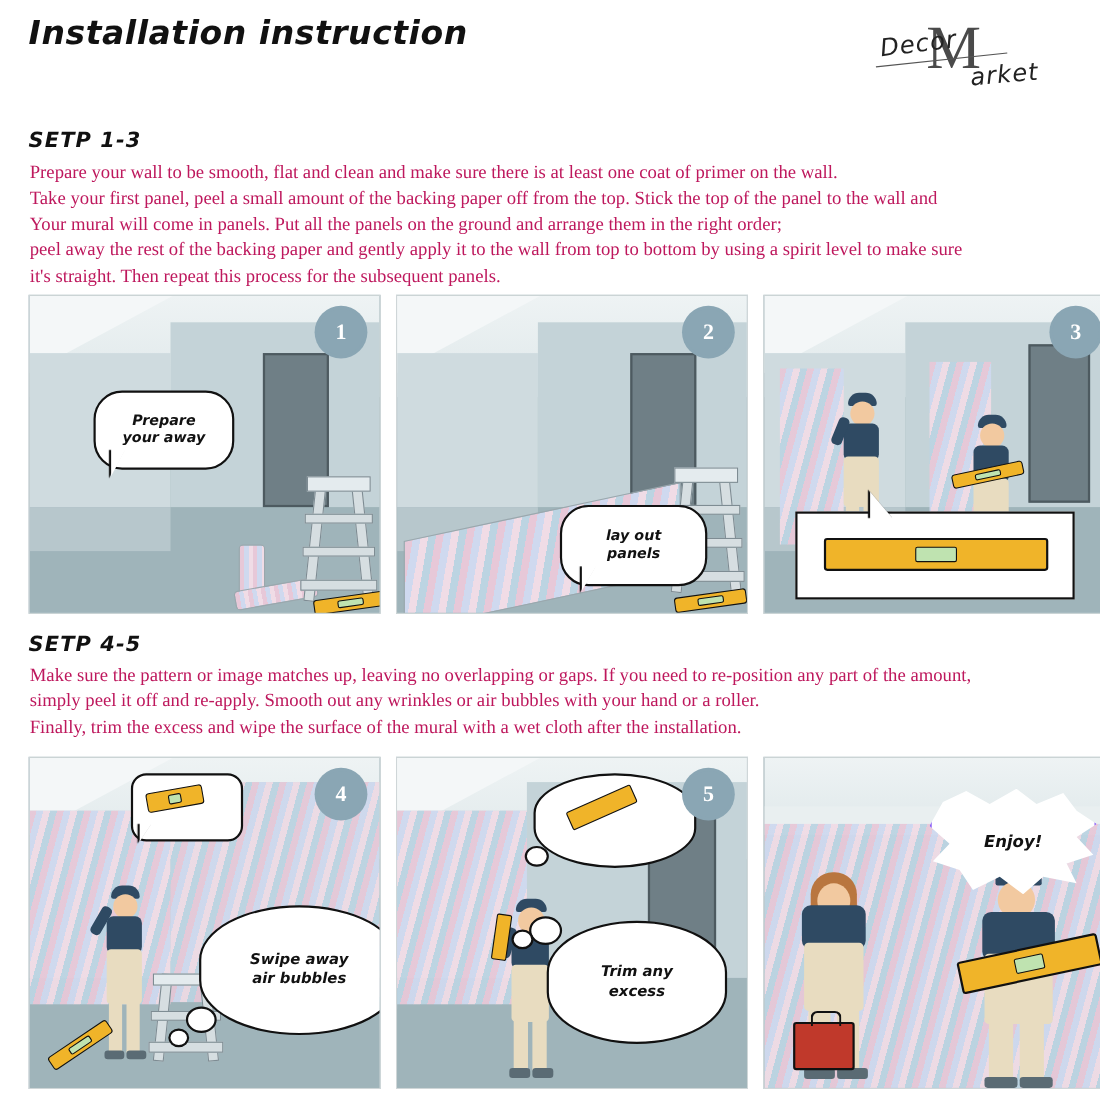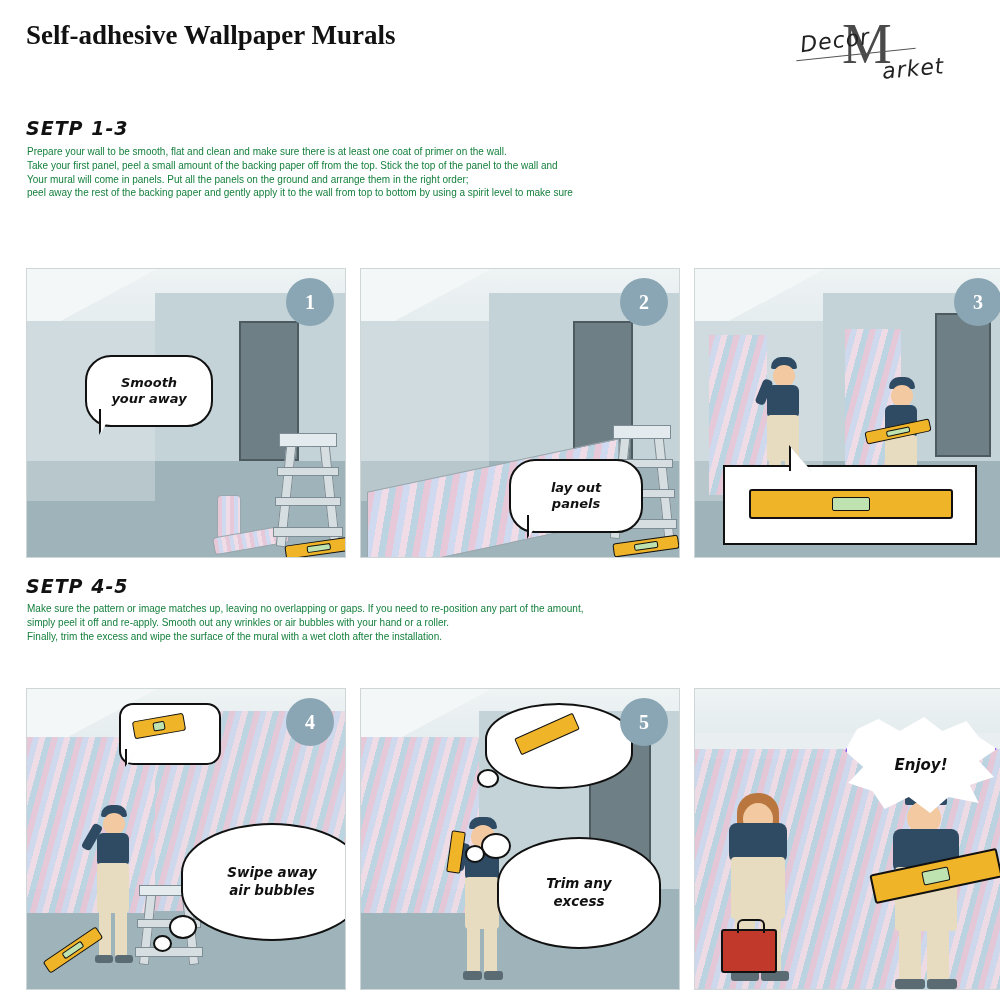--- a/index.html
+++ b/index.html
@@ -47,22 +47,22 @@
     position:absolute;left:24px;top:44px;width:120px;height:1px;background:#555;
     transform:rotate(-6deg);
   }
 
   
   .step-head{
     font-family:"DejaVu Sans", sans-serif;
     font-weight:bold;font-style:italic;font-size:19px;letter-spacing:1px;color:#111;
   }
   .para{
-    font-family:Liberation Sans, sans-serif;
-    font-size:10px;line-height:1.38;color:#15803d;
+    font-family:Liberation Serif, serif;
+    font-size:17px;line-height:1.38;color:#be185d;
   }
   .para div{white-space:nowrap;}
 
   
   .row{position:absolute;display:flex;gap:14px;}
   .panel{
     position:relative;width:318px;height:288px;overflow:hidden;
     border:1px solid #cfd6d8;background:#a9bdc2;
   }
   .panel.r2{height:300px;}
@@ -135,36 +135,37 @@
      border:1px solid #9aa7ad;}
   .knife{position:absolute;background:#f0b429;border:1.5px solid #111;border-radius:2px;}
   .toolbox{position:absolute;background:#c0392b;border:2px solid #111;border-radius:3px;}
 </style>
 </head>
 <body>
 
 <div class="page">
 
   <div class="header">
-    <div class="title-sub">Self-adhesive  Wallpaper Murals</div>
+    <div class="title-script">Installation instruction</div>
   </div>
 
   <div class="logo">
     <div class="lg-m">M</div>
     <div class="lg-decor">Decor</div>
     <div class="lg-line"></div>
     <div class="lg-arket">arket</div>
   </div>
 
   <div class="step-head" style="position:absolute;left:26px;top:117px;">SETP 1-3</div>
   <div class="para" style="position:absolute;left:27px;top:145px;width:950px;">
     <div>Prepare your wall to be smooth, flat and clean and make sure there is at least one coat of primer on the wall.</div>
     <div>Take your first panel, peel a small amount of the backing paper off from the top. Stick the top of the panel to the wall and</div>
     <div>Your mural will come in panels. Put all the panels on the ground and arrange them in the right order;</div>
     <div>peel away the rest of the backing paper and gently apply it to the wall from top to bottom by using a spirit level to make sure</div>
+    <div>it's straight. Then repeat this process for the subsequent panels.</div>
   </div>
 
   <div class="row" style="left:26px;top:268px;">
 
     <div class="panel">
       <div class="ceil-b" style="height:92px;background:linear-gradient(180deg,#eef3f4,#dfe8ea);"></div>
       <div style="position:absolute;left:0;top:0;width:0;height:0;border-left:130px solid #f4f7f8;border-bottom:70px solid transparent;"></div>
       <div class="wall-l" style="left:0;top:52px;width:128px;height:170px;background:#cfdbdf;"></div>
       <div class="wall-r" style="left:128px;top:24px;width:190px;height:200px;background:#c4d3d8;"></div>
       <div class="floor" style="height:96px;"></div>
@@ -177,21 +178,21 @@
         <i style="left:48px;top:0;width:8px;height:100px;transform:rotate(-6deg);"></i>
         <i style="left:0;top:22px;width:60px;height:7px;"></i>
         <i style="left:-2px;top:52px;width:64px;height:7px;"></i>
         <i style="left:-4px;top:82px;width:68px;height:8px;"></i>
         <i style="left:2px;top:-12px;width:56px;height:12px;background:#e4ebee;"></i>
       </div>
       <div class="level" style="left:258px;top:272px;width:66px;height:12px;transform:rotate(-8deg);">
         <div class="vial"></div>
       </div>
       <div class="bubble" style="left:58px;top:86px;width:104px;height:56px;flex-direction:column;">
-        <span>Smooth</span>
+        <span>Prepare</span>
         <span>your away</span>
       </div>
       <div style="position:absolute;left:74px;top:138px;width:0;height:0;border-left:14px solid #fff;border-bottom:26px solid transparent;filter:drop-shadow(-2px 2px 0 #111);"></div>
       <div class="badge">
         <span>1</span>
       </div>
     </div>
 
     <div class="panel">
       <div class="ceil-b" style="height:92px;background:linear-gradient(180deg,#eef3f4,#dfe8ea);"></div>

